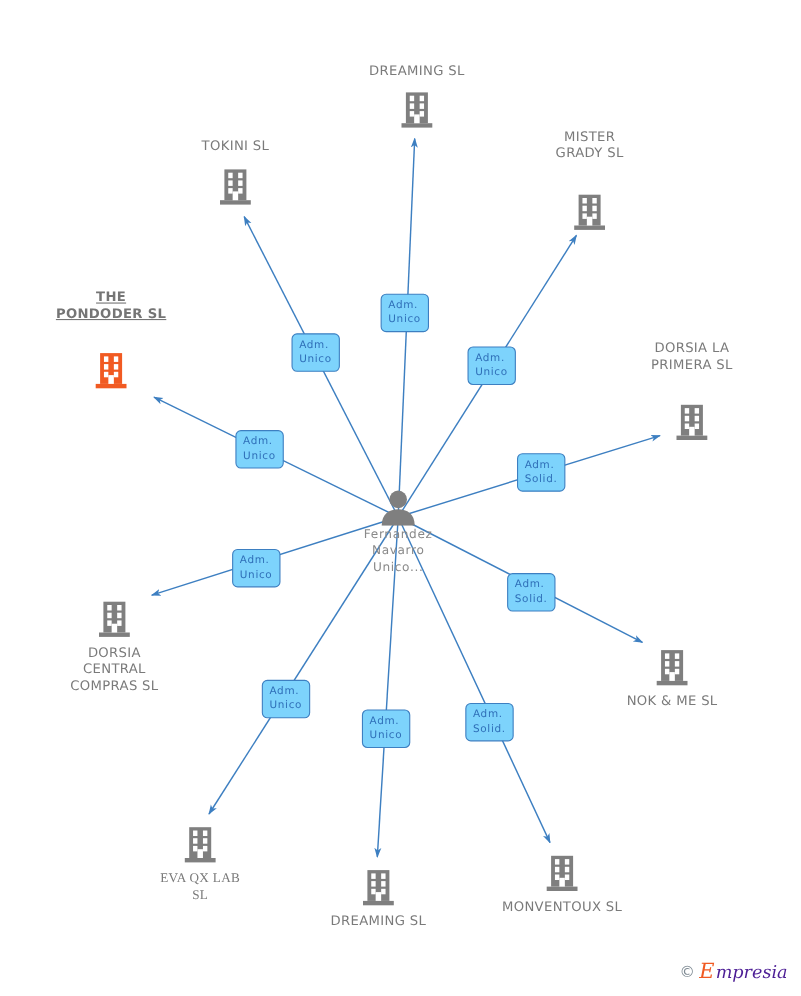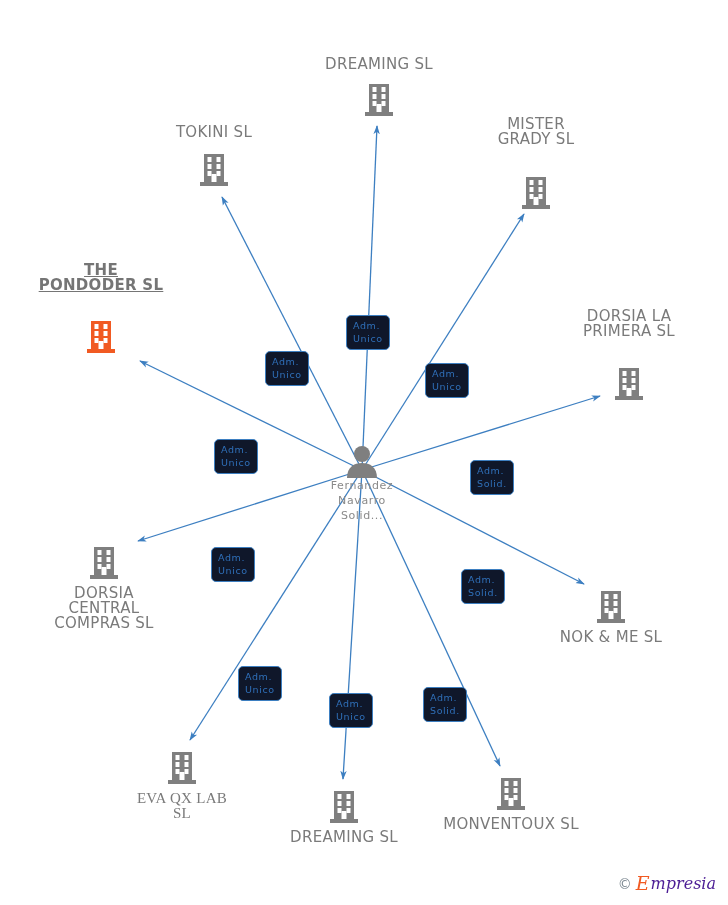--- a/index.html
+++ b/index.html
@@ -25,21 +25,21 @@
     height: 905px;
   }
   .node {
     position: absolute;
     width: 150px;
     margin-left: -75px;
     text-align: center;
     z-index: 3;
   }
   .node-label {
-    font-size: 15px;
+    font-size: 12px;
     line-height: 15px;
     color: #7a7a7a;
     letter-spacing: 0.3px;
     white-space: pre-line;
   }
   .node-label.highlight {
     font-weight: bold;
     color: #757575;
     text-decoration: underline;
   }
@@ -50,32 +50,31 @@
   .person-label {
     font-size: 11px;
     line-height: 15px;
     color: #8a8a8a;
     letter-spacing: 0.6px;
     white-space: pre-line;
   }
   .edge-label {
     position: absolute;
     z-index: 4;
-    background: #0f172a;
+    background: #7dd3fc;
     border: 1px solid #3d7fc1;
     border-radius: 5px;
     color: #2f6fb8;
     font-size: 9.5px;
     line-height: 13px;
     letter-spacing: 0.6px;
     padding: 3px 6px 4px 6px;
     white-space: pre-line;
     text-align: left;
     box-sizing: border-box;
-    margin-top: 48px;
   }
   #watermark {
     position: absolute;
     right: 12px;
     bottom: 12px;
     z-index: 6;
     display: flex;
     align-items: center;
     gap: 4px;
   }
@@ -123,21 +122,21 @@
     </svg>
 
   <div id="nodes-layer">
       <div class="node" style="left: 362px; top: 444px;">
         <svg width="36" height="34" viewBox="0 0 36 34" class="bld">
           <circle cx="18" cy="10" r="8" fill="#7f7f7f"></circle>
           <path d="M3 34 C3 23 10 19 18 19 C26 19 33 23 33 34 Z" fill="#7f7f7f"></path>
         </svg>
         <div class="person-label">Fernandez
 Navarro
-Solid...</div>
+Unico...</div>
       </div>
       <div class="node" style="left: 379px; top: 83px;">
         <svg width="32" height="34" viewBox="0 0 32 34" class="bld">
           <g fill="#7f7f7f">
             <rect x="6" y="1" width="20" height="28"></rect>
             <rect x="2" y="29" width="28" height="4"></rect>
             <g fill="#ffffff">
               <rect x="9.5" y="4" width="4" height="5"></rect>
               <rect x="9.5" y="11" width="4" height="5"></rect>
               <rect x="9.5" y="18" width="4" height="5"></rect>

